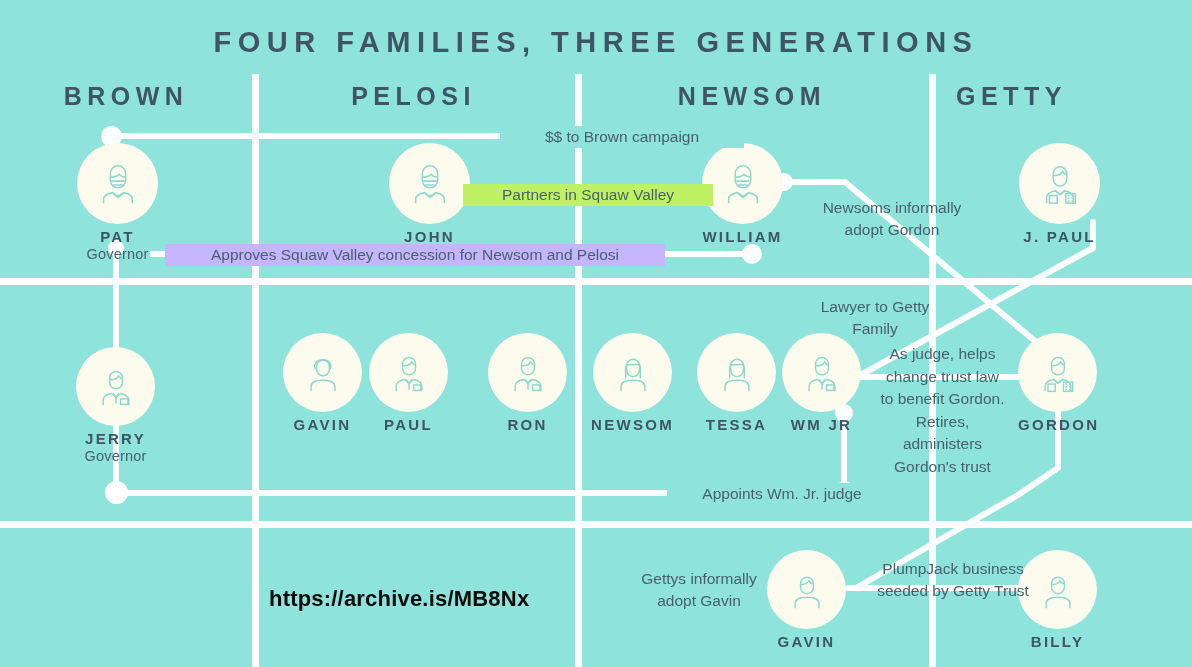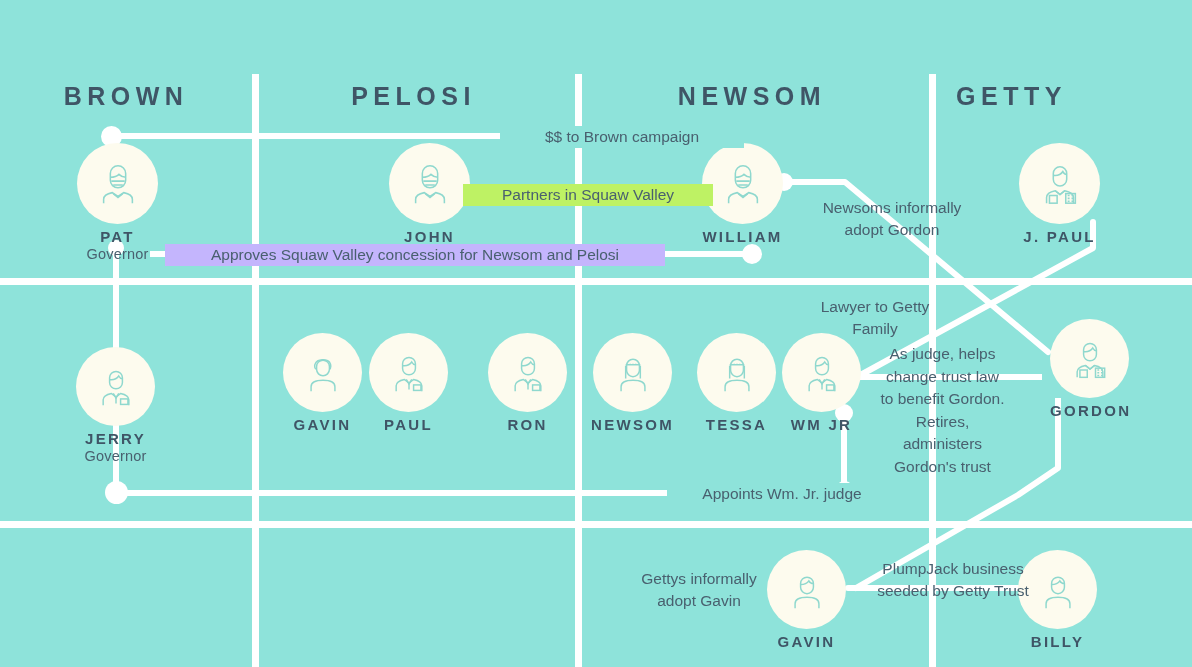--- a/index.html
+++ b/index.html
@@ -106,20 +106,21 @@
   <div class="conn conn-h" style="left:113px;top:490px;width:735px;"></div>
   <div class="dot" style="left:105px;top:481px;width:23px;height:23px;"></div>
   <div class="conn conn-v" style="left:841px;top:410px;width:6px;height:83px;"></div>
   <div class="dot" style="left:835px;top:404px;width:18px;height:18px;"></div>
   <div class="dot" style="left:835px;top:481px;width:19px;height:19px;"></div>
 
   <div class="conn conn-h" style="left:852px;top:374px;width:190px;"></div>
 
   <div class="conn conn-v" style="left:1055px;top:398px;width:6px;height:14px;"></div>
 
+  <div class="title">FOUR FAMILIES, THREE GENERATIONS</div>
 
   <div class="fam" style="left:0px;width:252px;">BROWN</div>
   <div class="fam" style="left:252px;width:323px;">PELOSI</div>
   <div class="fam" style="left:575px;width:354px;">NEWSOM</div>
   <div class="fam" style="left:880px;width:263px;">GETTY</div>
 
   <div class="person" style="left:40px;top:143px;width:155px;">
     <div class="avatar" style="width:81px;height:81px;">
       <svg width="46" height="46" viewBox="0 0 48 48">
         <g fill="none" stroke="#8fd8ce" stroke-width="1.6">
@@ -283,21 +284,21 @@
           <path d="M10 44v-6c0-4 4-6 9-7l5 4 5-4c5 1 9 3 9 7v6"></path>
           <path d="M21 31l3 5 3-5"></path>
           <path d="M24 36v6"></path>
           <rect x="29" y="37" width="8" height="6"></rect>
         </g>
       </svg>
     </div>
     <div class="pname">WM JR</div>
   </div>
 
-  <div class="person" style="left:1018px;top:319px;width:79px;margin-left:32px;">
+  <div class="person" style="left:1018px;top:333px;width:79px;">
     <div class="avatar" style="width:79px;height:79px;">
       <svg width="44" height="44" viewBox="0 0 48 48">
         <g fill="none" stroke="#8fd8ce" stroke-width="1.6">
           <path d="M17 14a7 7 0 0 1 14 0v5a7 7 0 0 1-14 0z"></path>
           <path d="M17 16c4 .5 8-1 10-4 1 2 3 3 4 3"></path>
           <path d="M10 44v-6c0-4 4-6 9-7l5 4 5-4c5 1 9 3 9 7v6"></path>
           <path d="M19 31l5 4 5-4"></path>
           <rect x="30" y="34" width="10" height="10"></rect>
           <path d="M32 36h2M36 36h2M32 39h2M36 39h2M32 42h2M36 42h2"></path>
           <rect x="13" y="36" width="8" height="8"></rect>
@@ -353,14 +354,15 @@
 Gordon's trust</div>
 
   <div class="note" style="left:667px;top:483px;width:230px;background:#8ee3da;">Appoints Wm. Jr. judge</div>
 
   <div class="note" style="left:613px;top:568px;width:172px;">Gettys informally
 adopt Gavin</div>
 
   <div class="note" style="left:853px;top:558px;width:200px;">PlumpJack business
 seeded by Getty Trust</div>
 
+  <div class="watermark" style="left:269px;top:586px;">https://archive.is/MB8Nx</div>
 
 </div>
 
 </body></html>

